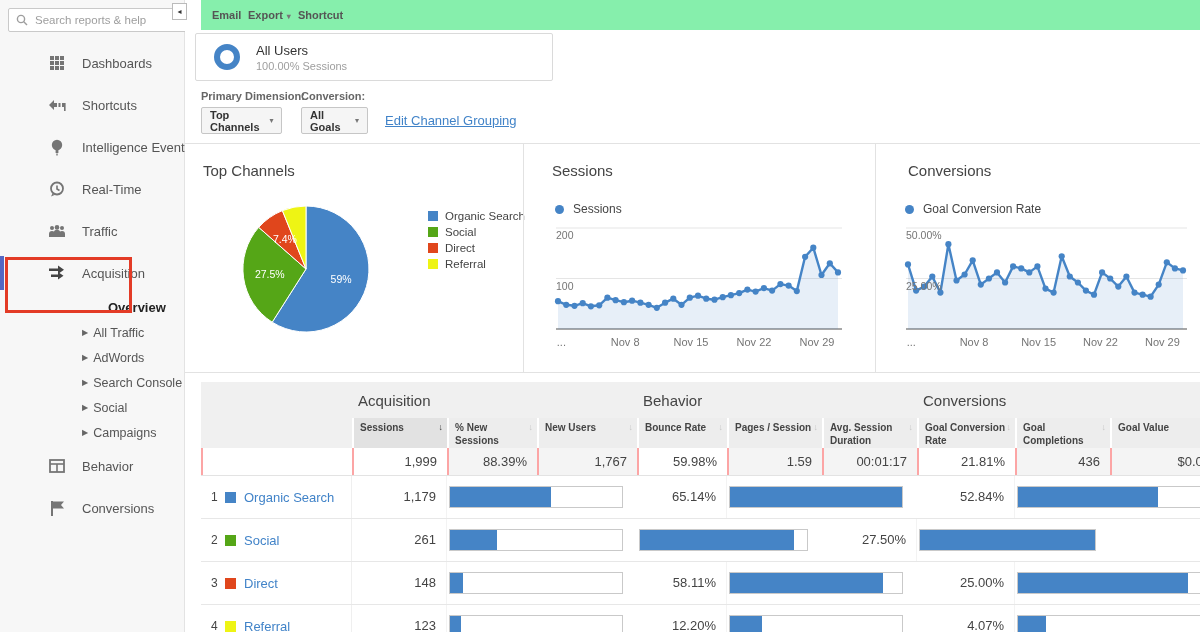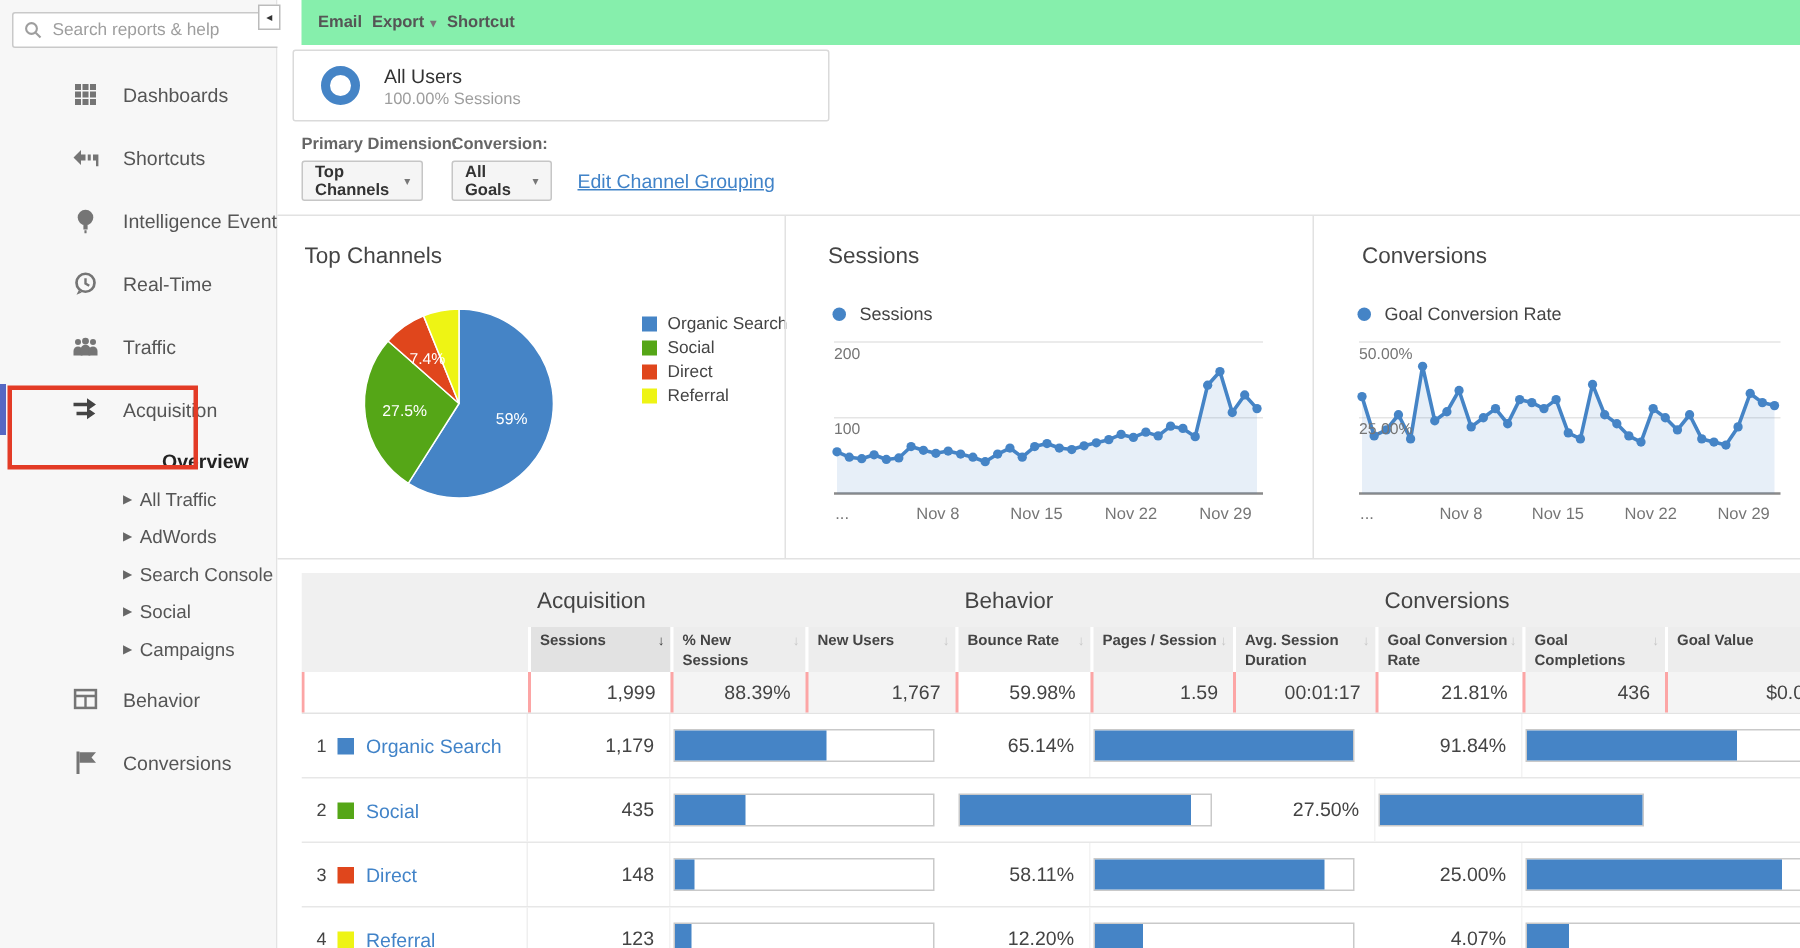--- a/index.html
+++ b/index.html
@@ -448,34 +448,34 @@
           <div class="barbox">
             <div class="barfill" style="width: 59%;"></div>
           </div>
         </div>
         <div class="val">65.14%</div>
         <div class="barcell">
           <div class="barbox">
             <div class="barfill" style="width: 100%;"></div>
           </div>
         </div>
-        <div class="val">91.84%</div>
+        <div class="val">52.84%</div>
         <div class="barcell">
           <div class="barbox">
             <div class="barfill" style="width: 74.9%;"></div>
           </div>
         </div>
       </div>
       <div class="t-grid t-row">
         <div class="cell-label">
           <span class="rank">2</span>
           <span class="swatch" style="background: rgb(85, 166, 23);"></span>
           <span class="chan-link">Social</span>
         </div>
-        <div class="val">435</div>
+        <div class="val">261</div>
         <div class="barcell">
           <div class="barbox">
             <div class="barfill" style="width: 27.5%;"></div>
           </div>
         </div>
         <div class="barcell">
           <div class="barbox">
             <div class="barfill" style="width: 92.3%;"></div>
           </div>
         </div>

